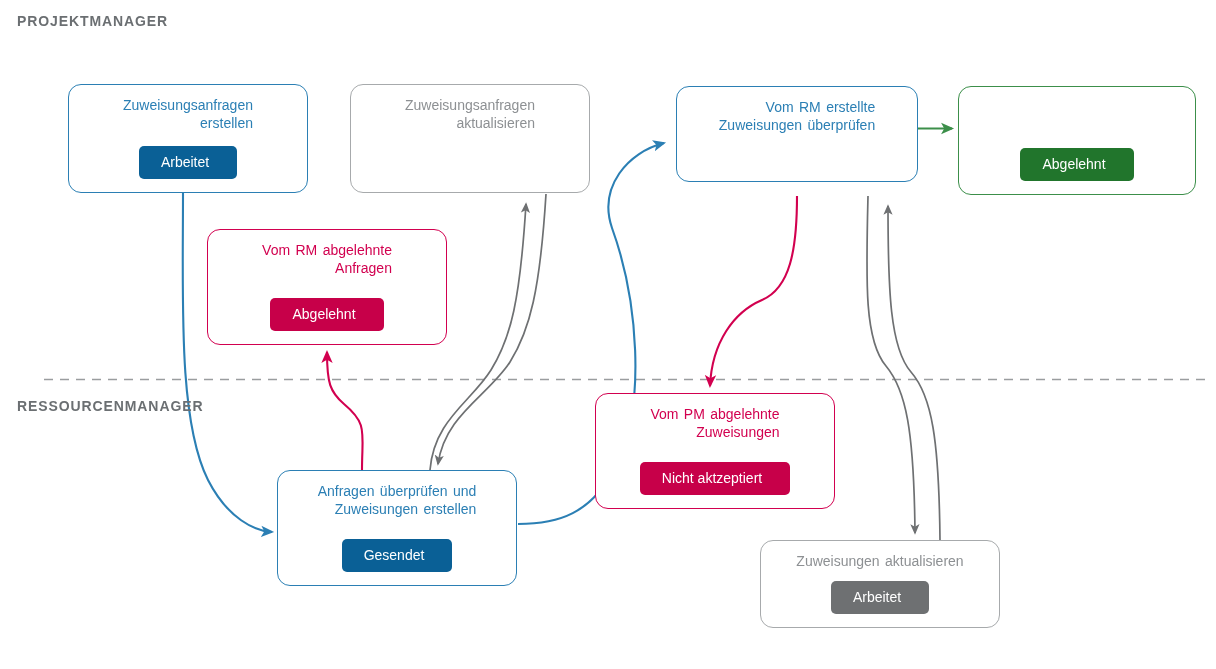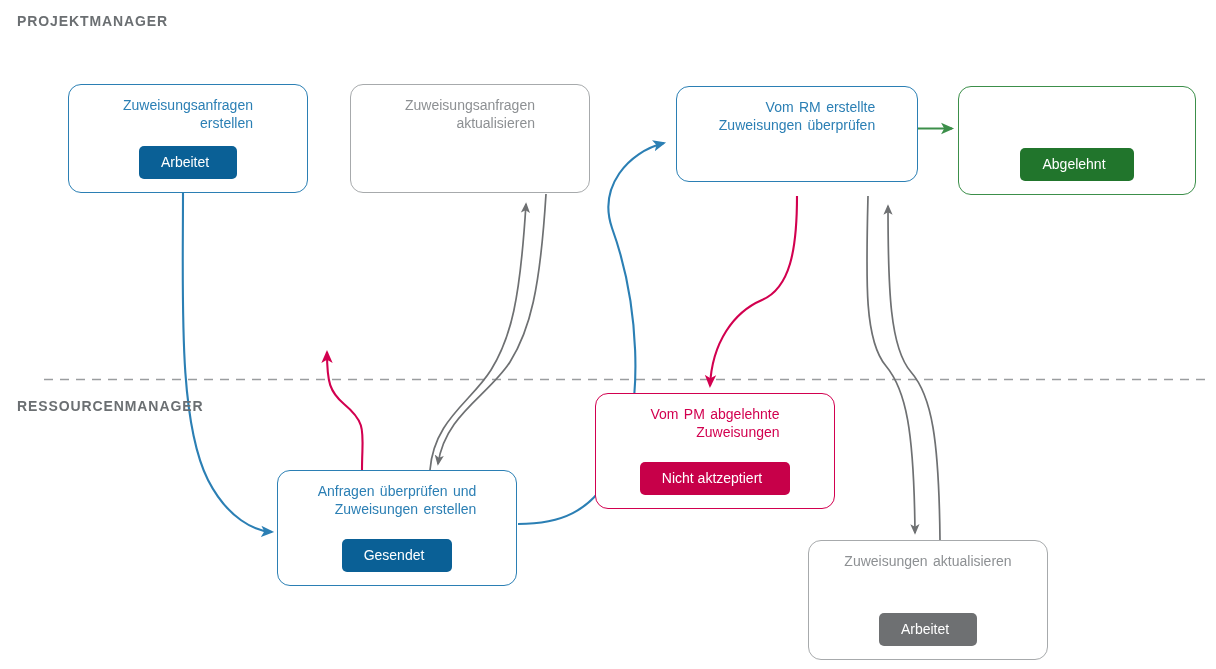--- a/index.html
+++ b/index.html
@@ -143,31 +143,36 @@
 
   <div class="node t-blue" style="left:676px; top:86px; width:242px; height:96px;">
     <div class="node-title">Vom RM erstellte
 Zuweisungen überprüfen</div>
   </div>
 
   <div class="node t-green" style="left:958px; top:86px; width:238px; height:109px;">
     <div class="node-badge">Abgelehnt</div>
   </div>
 
+  <div class="node t-pink" style="left:207px; top:229px; width:240px; height:116px;">
+    <div class="node-title">Vom RM abgelehnte
+Anfragen</div>
+    <div class="node-badge">Abgelehnt</div>
+  </div>
 
   <div class="node t-pink" style="left:595px; top:393px; width:240px; height:116px;">
     <div class="node-title">Vom PM abgelehnte
 Zuweisungen</div>
     <div class="node-badge">Nicht aktzeptiert</div>
   </div>
 
   <div class="node t-blue" style="left:277px; top:470px; width:240px; height:116px;">
     <div class="node-title">Anfragen überprüfen und
 Zuweisungen erstellen</div>
     <div class="node-badge">Gesendet</div>
   </div>
 
-  <div class="node t-gray" style="left:760px; top:540px; width:240px; height:120px;margin-left:48px;">
+  <div class="node t-gray" style="left:760px; top:540px; width:240px; height:88px;">
     <div class="node-title">Zuweisungen aktualisieren</div>
     <div class="node-badge">Arbeitet</div>
   </div>
 
 </div>
 
 </body></html>

